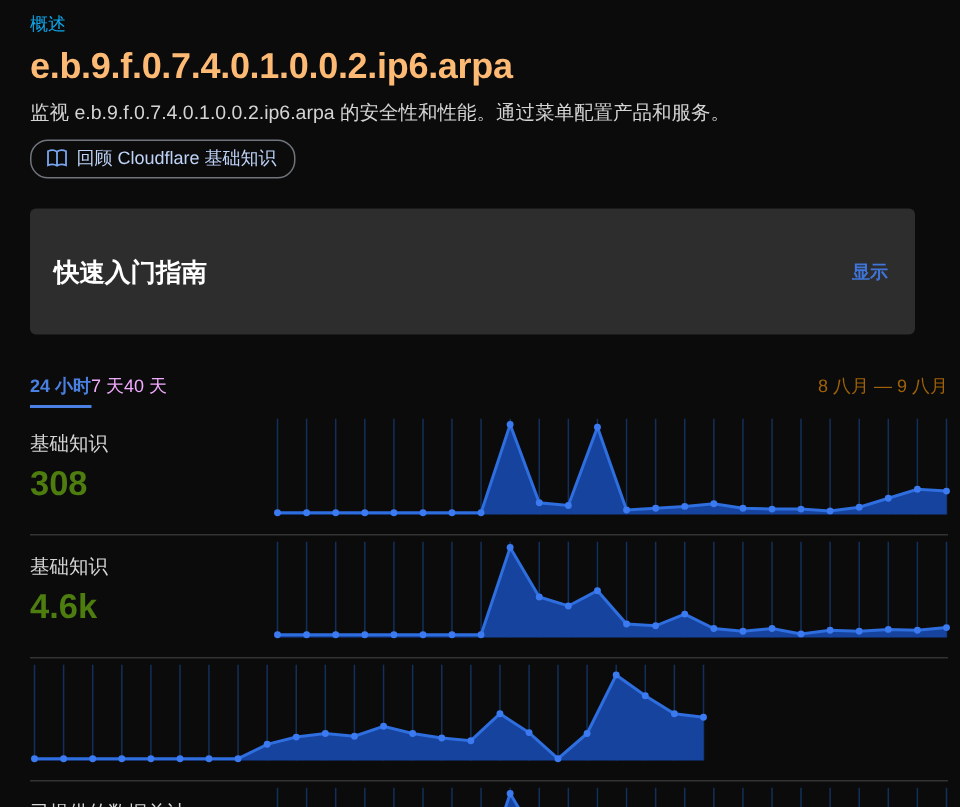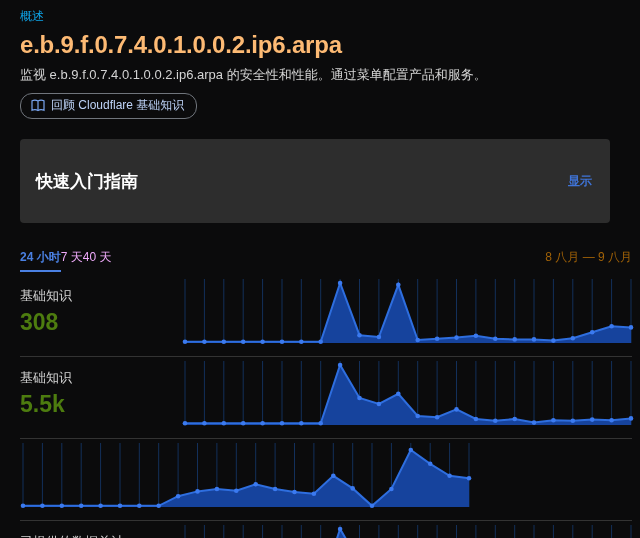--- a/index.html
+++ b/index.html
@@ -141,21 +141,21 @@
             <circle cx="410.2" cy="53.2" r="2.3" fill="#3b7af0"></circle>
             <circle cx="429.6" cy="47.2" r="2.3" fill="#3b7af0"></circle>
             <circle cx="449.0" cy="48.4" r="2.3" fill="#3b7af0"></circle>
           </svg>
     </div>
   </div>
 
   <div class="metric-row">
     <div class="metric-info">
       <div class="metric-label">基础知识</div>
-      <div class="metric-value">5.5k</div>
+      <div class="metric-value">4.6k</div>
     </div>
     <div class="metric-chart">
       <svg width="452" height="68" viewBox="0 0 452 68">
             <line x1="3.0" y1="0" x2="3.0" y2="64" stroke="#13305b" stroke-width="1"></line>
             <line x1="22.4" y1="0" x2="22.4" y2="64" stroke="#13305b" stroke-width="1"></line>
             <line x1="41.8" y1="0" x2="41.8" y2="64" stroke="#13305b" stroke-width="1"></line>
             <line x1="61.2" y1="0" x2="61.2" y2="64" stroke="#13305b" stroke-width="1"></line>
             <line x1="80.6" y1="0" x2="80.6" y2="64" stroke="#13305b" stroke-width="1"></line>
             <line x1="100.0" y1="0" x2="100.0" y2="64" stroke="#13305b" stroke-width="1"></line>
             <line x1="119.3" y1="0" x2="119.3" y2="64" stroke="#13305b" stroke-width="1"></line>

